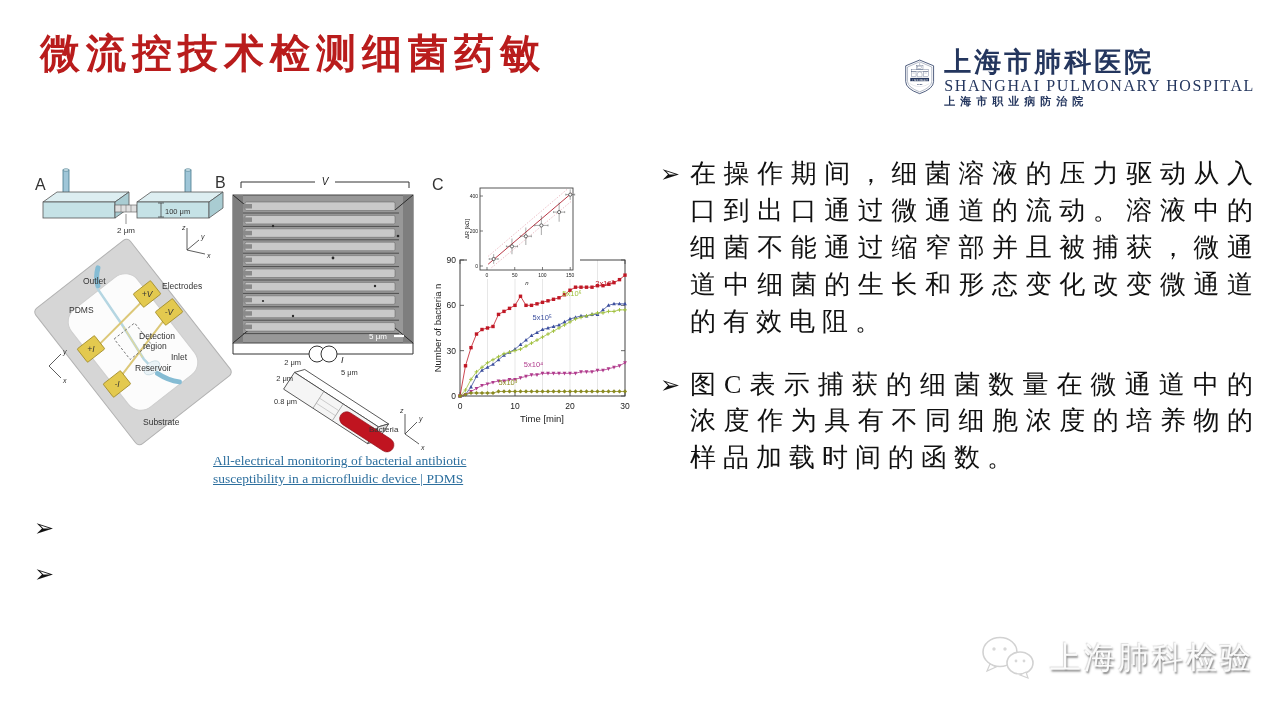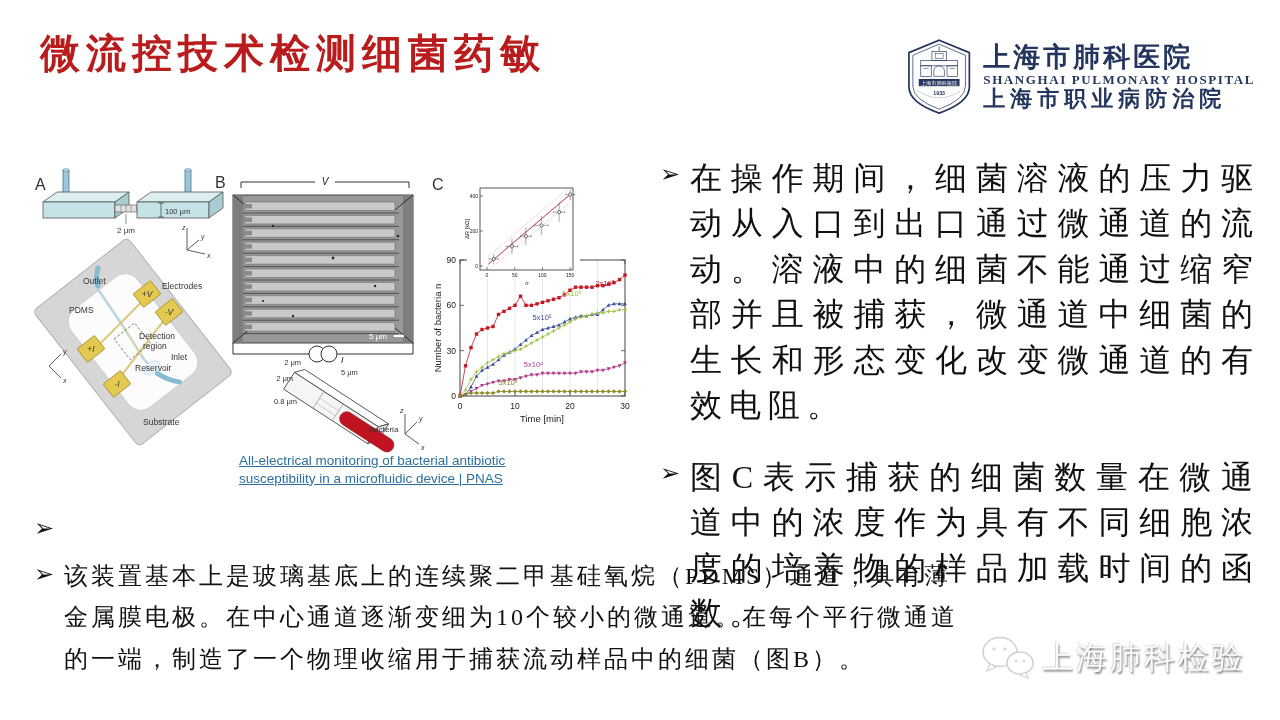--- a/index.html
+++ b/index.html
@@ -5,42 +5,42 @@
   html,body{margin:0;padding:0;background:#888;}
   .slide{position:relative;width:1280px;height:720px;background:#ffffff;overflow:hidden;
          font-family:"Liberation Serif",serif;color:#111;}
   .title{position:absolute;left:40px;top:26px;font-size:40px;font-weight:bold;
          letter-spacing:6px;color:#b91c1c;}
   
   .logo{position:absolute;left:903px;top:16px;width:352px;height:122px;display:flex;
         align-items:center;gap:8px;color:#24365e;}
   .logo-text{display:flex;flex-direction:column;line-height:1.12;white-space:nowrap;}
   .logo-l1{font-size:27px;font-weight:bold;letter-spacing:3px;}
-  .logo-l2{font-size:13px;font-weight:bold;letter-spacing:1.6px;}
-  .logo-l3{font-size:22px;font-weight:bold;letter-spacing:5px;}
+  .logo-l2{font-size:16px;font-weight:normal;letter-spacing:1.6px;}
+  .logo-l3{font-size:11px;font-weight:bold;letter-spacing:5px;}
   .logo-l4{font-size:17px;font-weight:bold;letter-spacing:0.5px;}
   .logo-l5{font-size:17px;font-weight:bold;letter-spacing:3.5px;}
   
   .panel{position:absolute;}
   svg text{font-family:"Liberation Sans",sans-serif;}
   
   .pnas-link{position:absolute;left:213px;top:452px;font-size:13.5px;line-height:1.32;
-             color:#2d6f9e;text-decoration:underline;cursor:pointer;font-family:Liberation Sans, sans-serif;margin-left:26px;}
+             color:#2d6f9e;text-decoration:underline;cursor:pointer;font-family:Liberation Serif, serif;}
   .pnas-link span{display:block;}
   
   .bullets-right{position:absolute;left:660px;top:156px;width:600px;}
   .bullets-bottom{position:absolute;left:34px;top:510px;width:1010px;}
   .bullet{display:flex;margin-bottom:26px;}
   .bullets-bottom .bullet{margin-bottom:10px;}
   .bullet .arrow{flex:none;width:30px;font-size:24px;line-height:1.5;color:#111;}
-  .bullets-right .bullet-text{font-size:32px;line-height:1.42;letter-spacing:7px;text-align:justify;}
+  .bullets-right .bullet-text{font-size:26px;line-height:1.42;letter-spacing:7px;text-align:justify;}
   .bullets-bottom .bullet-text{font-size:24px;line-height:1.72;letter-spacing:3px;}
   .bullets-bottom{font-size:24px;}
   
-  .watermark{position:absolute;left:978px;top:630px;display:flex;align-items:center;gap:2px;}
+  .watermark{position:absolute;left:978px;top:630px;display:flex;align-items:center;gap:10px;}
   .watermark-text{font-family:"Liberation Sans",sans-serif;font-size:31px;letter-spacing:3px;
                   color:#fbfbfb;text-shadow:1px 2px 2px rgba(110,110,110,.85), -1px -1px 1px rgba(200,200,200,.6);}
 </style>
 </head>
 <body>
 
 <div class="slide">
 
   <div class="title">微流控技术检测细菌药敏</div>
 
@@ -479,41 +479,40 @@
         <line x1="135.7870967741936" y1="28.622417582417583" x2="144.66451612903225" y2="28.622417582417583" stroke="#555" stroke-width="0.5"></line>
         <line x1="140.22580645161293" y1="23.37406593406594" x2="140.22580645161293" y2="33.87076923076923" stroke="#555" stroke-width="0.5"></line>
         <line x1="135.7870967741936" y1="27.622417582417583" x2="135.7870967741936" y2="29.622417582417583" stroke="#555" stroke-width="0.5"></line>
         <line x1="144.66451612903225" y1="27.622417582417583" x2="144.66451612903225" y2="29.622417582417583" stroke="#555" stroke-width="0.5"></line>
         <circle cx="140.22580645161293" cy="28.622417582417583" r="1.6" fill="#fff" stroke="#333" stroke-width="0.7"></circle>
       </g>
   </svg>
 
   <a class="pnas-link">
     <span>All-electrical monitoring of bacterial antibiotic</span>
-    <span>susceptibility in a microfluidic device | PNAS</span>
+    <span>susceptibility in a microfluidic device | PDMS</span>
   </a>
 
   <div class="bullets-right">
     <div class="bullet">
       <span class="arrow">➢</span>
       <span class="bullet-text">在操作期间，细菌溶液的压力驱动从入口到出口通过微通道的流动。溶液中的细菌不能通过缩窄部并且被捕获，微通道中细菌的生长和形态变化改变微通道的有效电阻。</span>
     </div>
     <div class="bullet">
       <span class="arrow">➢</span>
       <span class="bullet-text">图C表示捕获的细菌数量在微通道中的浓度作为具有不同细胞浓度的培养物的样品加载时间的函数。</span>
     </div>
   </div>
 
   <div class="bullets-bottom">
     <div class="bullet">
       <span class="arrow">➢</span>
     </div>
     <div class="bullet">
       <span class="arrow">➢</span>
-      <span class="bullet-text" style="width:905px">该装置基本上是玻璃基底上的连续聚二甲基硅氧烷（PDMS）通道，具有薄金属膜电极。在中心通道逐渐变细为10个较小的微通道。在每个平行微通道的一端，制造了一个物理收缩用于捕获流动样品中的细菌（图B）。</span>
     </div>
   </div>
 
   <div class="watermark">
     <svg width="62" height="56" viewBox="0 0 62 56">
       <g fill="#ffffff" stroke="#d2d2d2" stroke-width="1.6">
         <ellipse cx="22" cy="22" rx="17" ry="14.5"></ellipse>
         <path d="M12,34 l-3,7 l9,-4 z" stroke-width="1.2"></path>
         <ellipse cx="42" cy="33" rx="13" ry="11"></ellipse>
         <path d="M48,42 l2,6 l-8,-3 z" stroke-width="1.2"></path>

